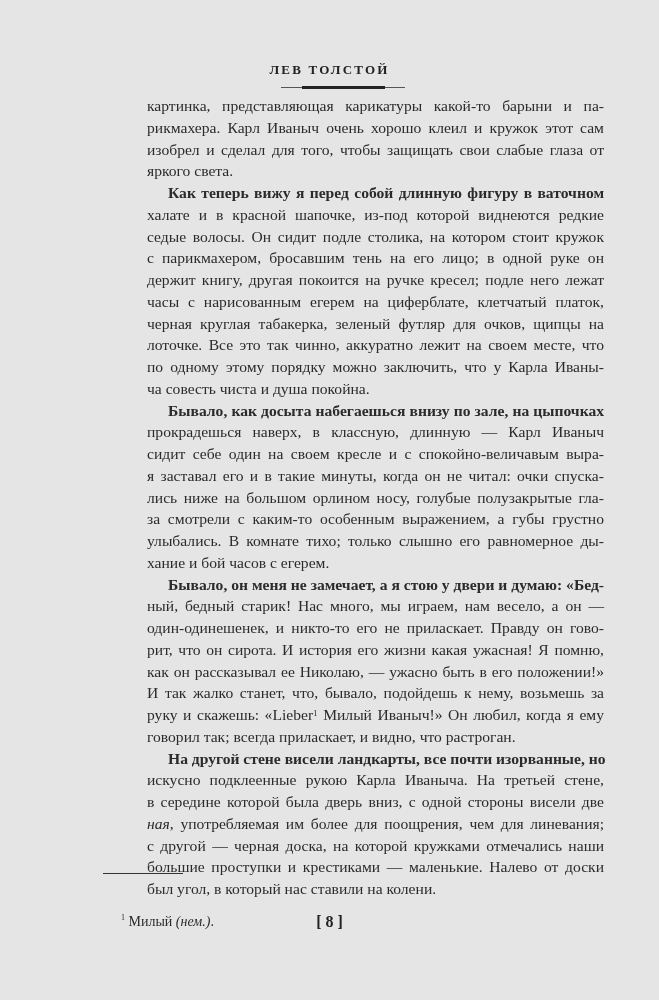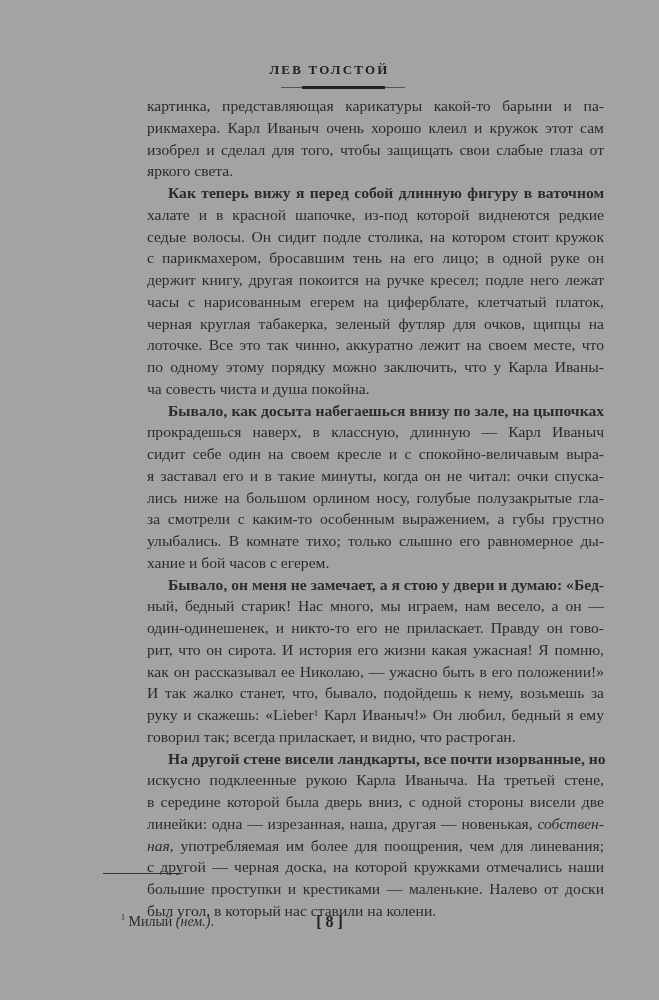--- a/index.html
+++ b/index.html
@@ -1,18 +1,18 @@
 <!DOCTYPE html>
 <html><head>
 <meta charset="utf-8">
 <style>
   html, body { margin:0; padding:0; background:#fff; }
   body { width:659px; height:1000px; position:relative; overflow:hidden;
          font-family:"DejaVu Serif", "Liberation Serif", serif; color:#2a2a2a; }
-  .page { position:absolute; left:0; top:0; width:659px; height:1000px; background:#a3a3a3; }
+  .page { position:absolute; left:0; top:0; width:659px; height:1000px; background:#e5e5e5; }
   .running-head { position:absolute; top:62px; left:0; width:659px; text-align:center;
                   font-family:"Liberation Serif", serif; font-weight:bold; font-size:13px;
                   letter-spacing:2.2px; color:#222; }
   .head-rule { position:absolute; top:87px; left:281px; width:124px; height:1px; background:#555; }
   .head-rule-thick { position:absolute; top:86px; left:302px; width:83px; height:3px; background:#222; }
   .body-text { position:absolute; top:95px; left:103px; width:457px;
                font-family:"Liberation Serif", serif; font-size:15.6px; line-height:21.75px;
                text-align:justify; color:#2b2b2b;margin-left:44px; }
   .line { display:block; text-align:justify; text-align-last:justify; white-space:nowrap; height:21.75px; }
   .line.last { text-align-last:left; }
@@ -67,29 +67,28 @@
       <span class="line last">хание и бой часов с егерем.</span>
     </div>
 
     <div>
       <span class="line indent">Бывало, он меня не замечает, а я стою у двери и думаю: «Бед-</span>
       <span class="line">ный, бедный старик! Нас много, мы играем, нам весело, а он —</span>
       <span class="line">один-одинешенек, и никто-то его не приласкает. Правду он гово-</span>
       <span class="line">рит, что он сирота. И история его жизни какая ужасная! Я помню,</span>
       <span class="line">как он рассказывал ее Николаю, — ужасно быть в его положении!»</span>
       <span class="line">И так жалко станет, что, бывало, подойдешь к нему, возьмешь за</span>
-      <span class="line"><span>руку и скажешь: «Lieber</span><sup>1</sup><span> Карл Иваныч!» Он любил, бедный я ему</span></span>
+      <span class="line"><span>руку и скажешь: «Lieber</span><sup>1</sup><span> Милый Иваныч!» Он любил, когда я ему</span></span>
       <span class="line last">говорил так; всегда приласкает, и видно, что растроган.</span>
     </div>
 
     <div>
       <span class="line indent">На другой стене висели ландкарты, все почти изорванные, но</span>
       <span class="line">искусно подклеенные рукою Карла Иваныча. На третьей стене,</span>
       <span class="line">в середине которой была дверь вниз, с одной стороны висели две</span>
-      <span class="line"><span>линейки: одна — изрезанная, наша, другая — новенькая, </span><i>собствен-</i></span>
       <span class="line"><i>ная</i><span>, употребляемая им более для поощрения, чем для линевания;</span></span>
       <span class="line">с другой — черная доска, на которой кружками отмечались наши</span>
       <span class="line">большие проступки и крестиками — маленькие. Налево от доски</span>
       <span class="line last">был угол, в который нас ставили на колени.</span>
     </div>
   </div>
 
   <div class="fn-rule"></div>
   <div class="footnote">
     <sup>1</sup>

